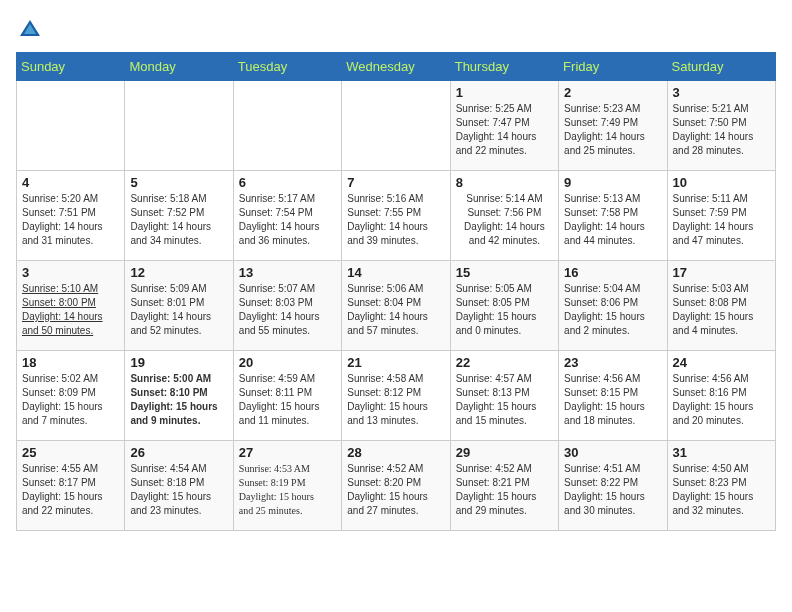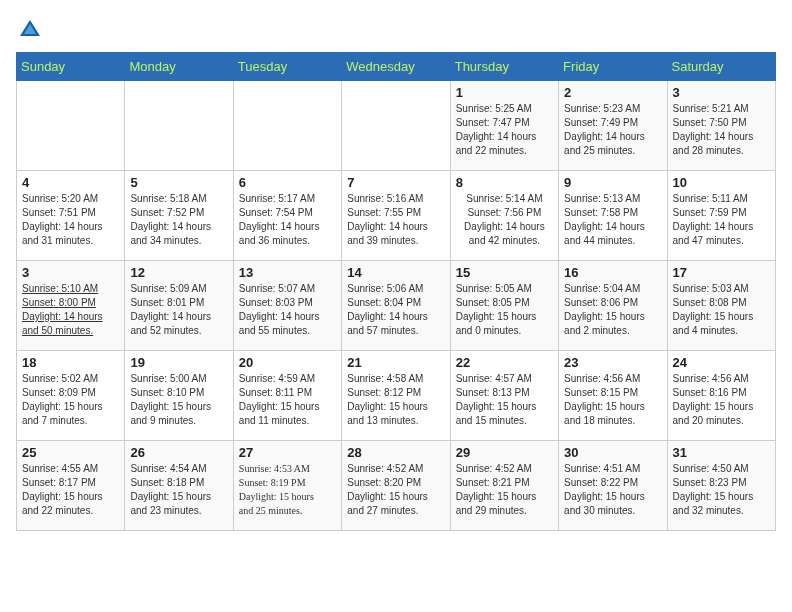--- a/index.html
+++ b/index.html
@@ -260,21 +260,21 @@
       <tr>
         <td>
           <span class="day-num">18</span>
           <div class="cell-info" style="white-space: pre-line;">Sunrise: 5:02 AM
 Sunset: 8:09 PM
 Daylight: 15 hours
 and 7 minutes.</div>
         </td>
         <td>
           <span class="day-num">19</span>
-          <div class="cell-info" style="white-space: pre-line;">Sunrise: 5:00 AM
+          <div class="cell-info" style="white-space: pre-line; font-weight: bold;">Sunrise: 5:00 AM
 Sunset: 8:10 PM
 Daylight: 15 hours
 and 9 minutes.</div>
         </td>
         <td>
           <span class="day-num">20</span>
           <div class="cell-info" style="white-space: pre-line;">Sunrise: 4:59 AM
 Sunset: 8:11 PM
 Daylight: 15 hours
 and 11 minutes.</div>

